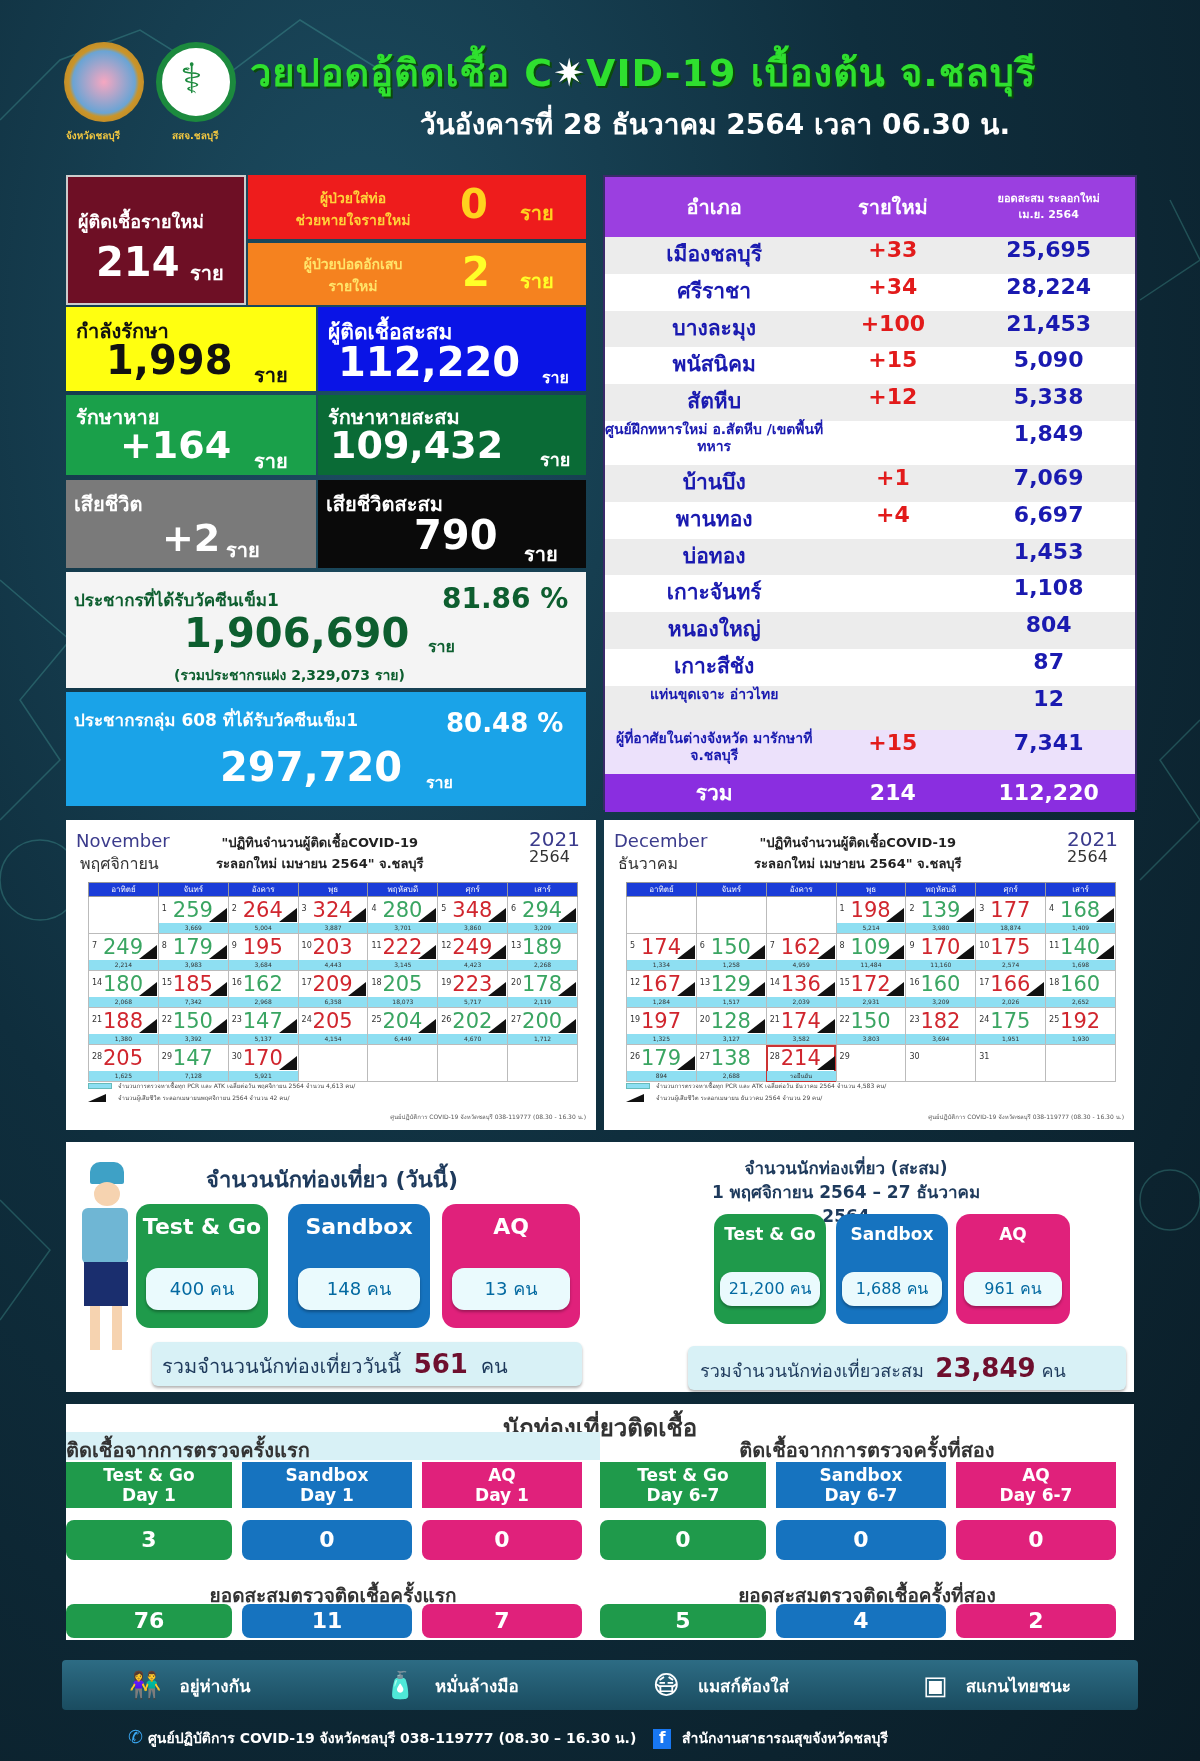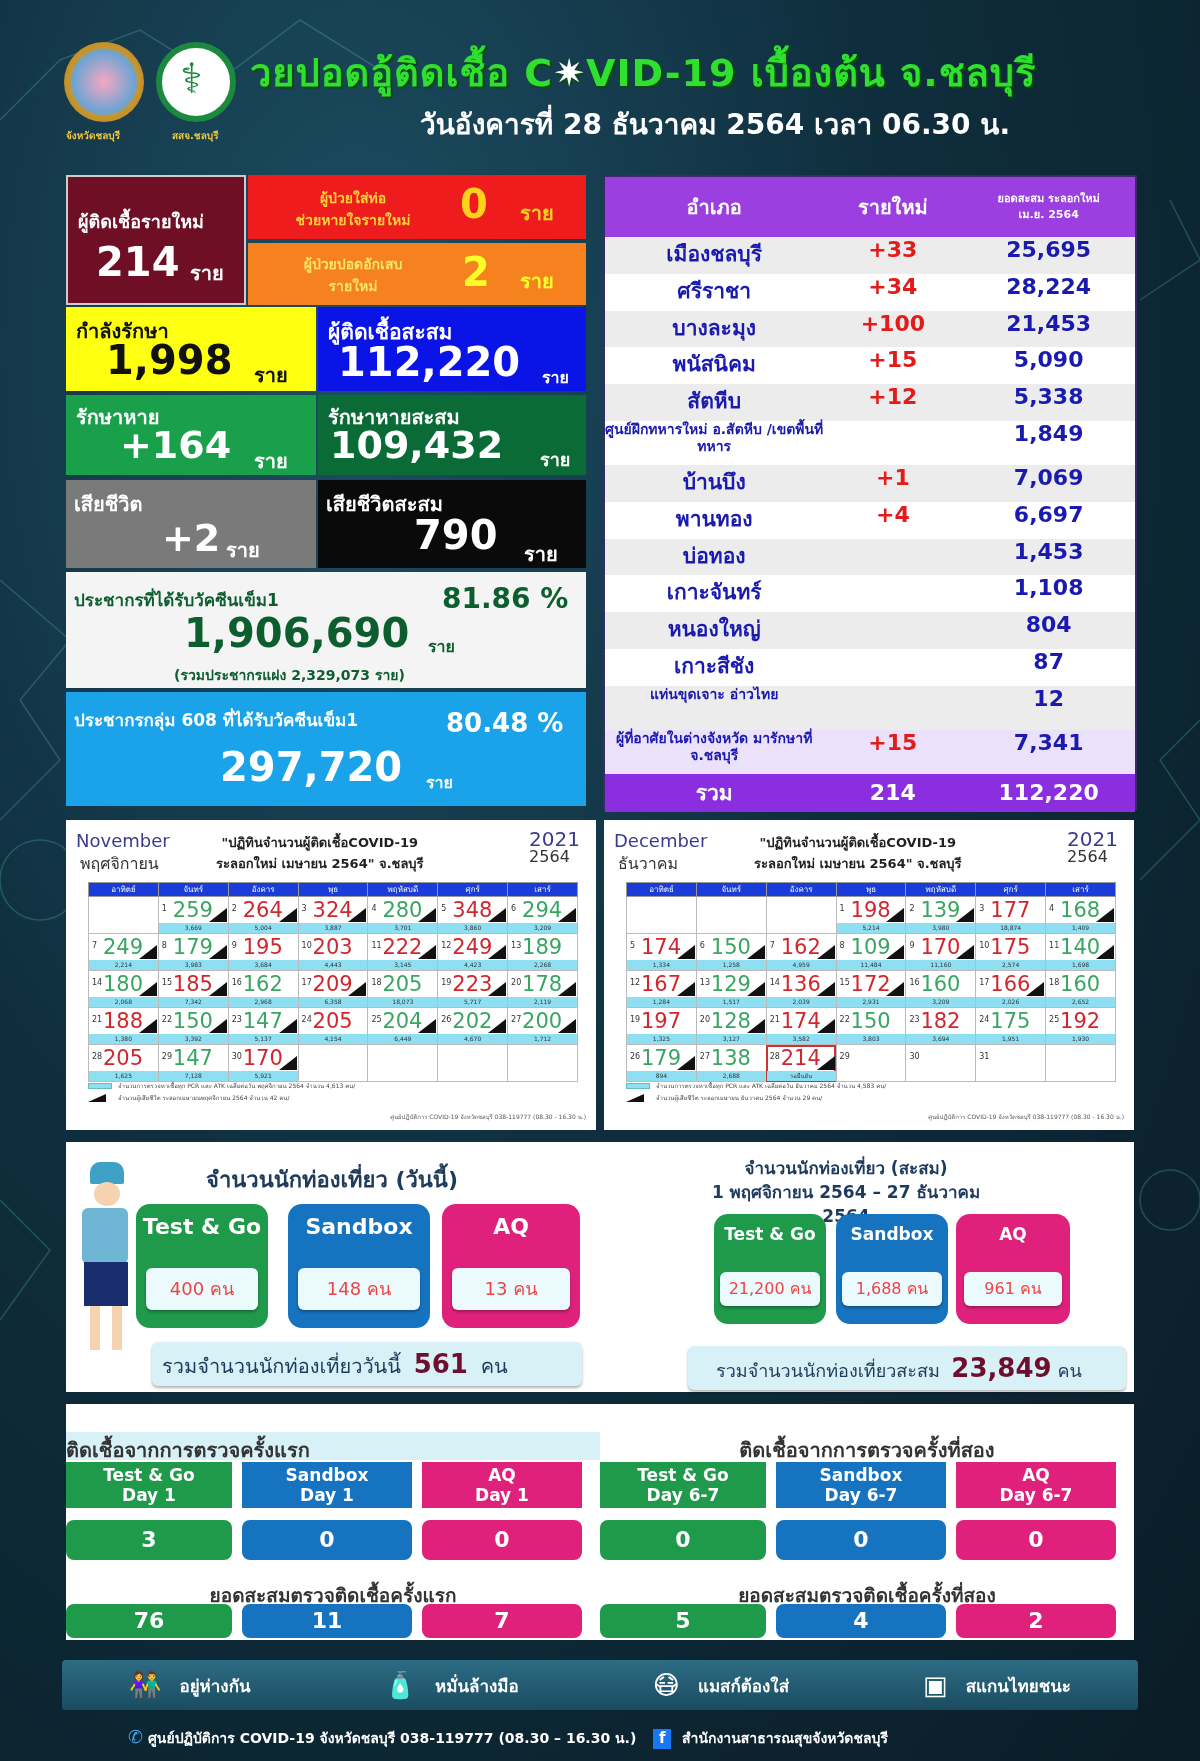--- a/index.html
+++ b/index.html
@@ -44,21 +44,21 @@
 .tst{position:absolute;left:0;right:0;bottom:0;height:10px;background:#8edff2;font-size:6px;text-align:center;color:#333;line-height:10px}
 .today{outline:2px solid #c33;outline-offset:-2px}
 .cal-leg{position:absolute;left:22px;bottom:26px;font-size:6px;color:#444;line-height:12px}
 .cal-leg .sw{display:inline-block;width:24px;height:6px;background:#8edff2;border:1px solid #6bb;margin-right:6px;vertical-align:middle}
 .cal-leg .tw{display:inline-block;width:0;height:0;border-left:18px solid transparent;border-bottom:8px solid #111;margin-right:12px;vertical-align:middle}
 .cal-foot{position:absolute;right:10px;bottom:8px;font-size:6px;color:#555}
 
 .tour{position:absolute;left:66px;top:1142px;width:1068px;height:250px;background:#fff;border-radius:0 0 0 0;color:#1e3a5c}
 .tcard{position:absolute;border-radius:14px;color:#fff;text-align:center;font-weight:bold}
 .tcard .nm{font-size:22px;margin-top:10px}
-.tcard .pill{position:absolute;left:10px;right:10px;bottom:18px;height:42px;background:#eafafd;border-radius:6px;color:#ef4444;font-size:18px;line-height:42px;font-weight:normal;box-shadow:0 2px 3px rgba(0,0,0,.3)}
+.tcard .pill{position:absolute;left:10px;right:10px;bottom:18px;height:42px;background:#eafafd;border-radius:12px;color:#0369a1;font-size:18px;line-height:42px;font-weight:normal;box-shadow:0 2px 3px rgba(0,0,0,.3)}
 .green{background:#1f9a4b}.blue{background:#1673bf}.pink{background:#e0217b}
 .sumbar{position:absolute;background:#d8f1f6;border-radius:6px;height:44px;font-size:20px;line-height:44px;color:#1e3a5c;box-shadow:0 2px 3px rgba(0,0,0,.3)}
 .sumbar b{color:#6e0f2e;font-size:26px}
 
 .inf{position:absolute;left:66px;top:1404px;width:1068px;height:236px;background:#fff;color:#222}
 .ibox{position:absolute;color:#fff;text-align:center;font-weight:bold}
 .ilab{height:46px;font-size:17px;line-height:20px;padding-top:3px}
 .ival{height:40px;border-radius:8px;font-size:22px;line-height:40px}
 
 .bar{position:absolute;left:62px;top:1660px;width:1076px;height:50px;background:linear-gradient(#2d6c84,#1a4c60);border-radius:4px;display:flex;align-items:center;justify-content:space-around;font-weight:bold;font-size:17px}
@@ -708,26 +708,27 @@
       <div class="pill" style="left:6px;right:6px;font-size:16px;height:34px;line-height:34px">21,200 คน</div>
     </div>
   <div class="tcard blue" style="left:770px;top:72px;width:112px;height:110px">
       <div class="nm" style="font-size:17px">Sandbox</div>
       <div class="pill" style="left:6px;right:6px;font-size:16px;height:34px;line-height:34px">1,688 คน</div>
     </div>
   <div class="tcard pink" style="left:890px;top:72px;width:114px;height:110px">
       <div class="nm" style="font-size:17px">AQ</div>
       <div class="pill" style="left:8px;right:8px;font-size:16px;height:34px;line-height:34px">961 คน</div>
     </div>
-  <div class="sumbar" style="left:622px;top:204px;width:438px;padding-left:28px;font-size:18px">
+  <div class="sumbar" style="left:622px;top:204px;width:438px;padding-left:12px;font-size:18px">
     <span>รวมจำนวนนักท่องเที่ยวสะสม</span>&nbsp;&nbsp;<b>23,849</b>&nbsp;<span>คน</span>
   </div>
 </div>
 
 <div class="inf">
+  <div style="position:absolute;left:0;right:0;top:4px;text-align:center;font-size:24px;font-weight:bold;color:#333">นักท่องเที่ยวติดเชื้อ</div>
   <div style="position:absolute;left:0;top:28px;width:534px;height:28px;background:#d8f1f6"></div>
   <div style="position:absolute;left:0;width:534px;top:30px;text-align:left;font-size:20px;font-weight:bold;color:#333">ติดเชื้อจากการตรวจครั้งแรก</div>
   <div style="position:absolute;left:534px;width:534px;top:30px;text-align:center;font-size:20px;font-weight:bold;color:#333">ติดเชื้อจากการตรวจครั้งที่สอง</div>
   <div id="infgrid">
       <div class="ibox green" style="left:0px;top:58px;width:166px">
         <div class="ilab"><span>Test &amp; Go</span><br><span>Day 1</span></div>
       </div>
        <div class="ibox ival green" style="left:0px;top:116px;width:166px">3</div>
        <div class="ibox ival green" style="left:0px;top:200px;width:166px;height:34px;line-height:34px">76</div>
       <div class="ibox blue" style="left:176px;top:58px;width:170px">

